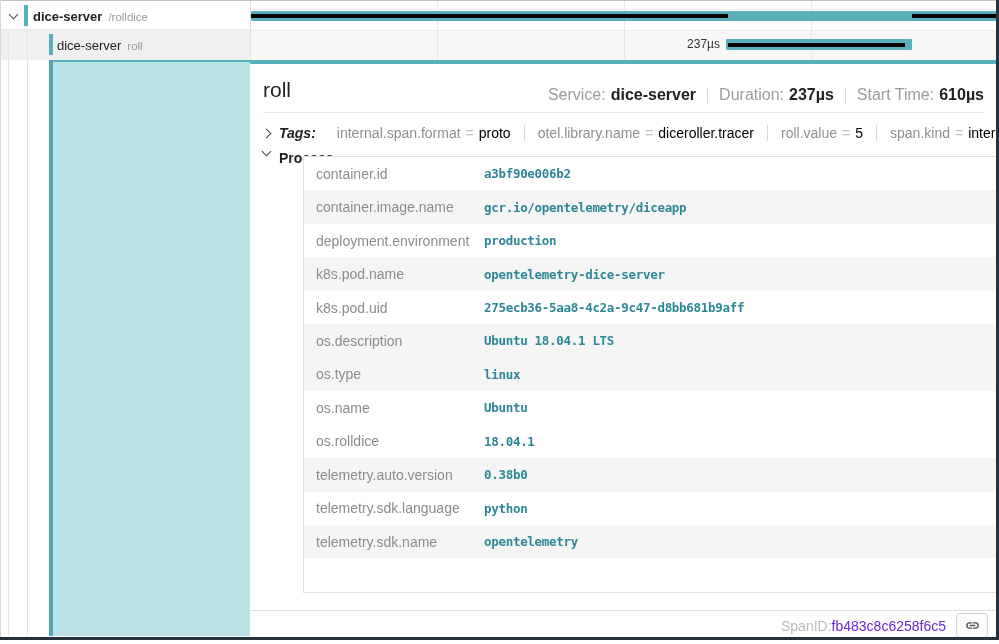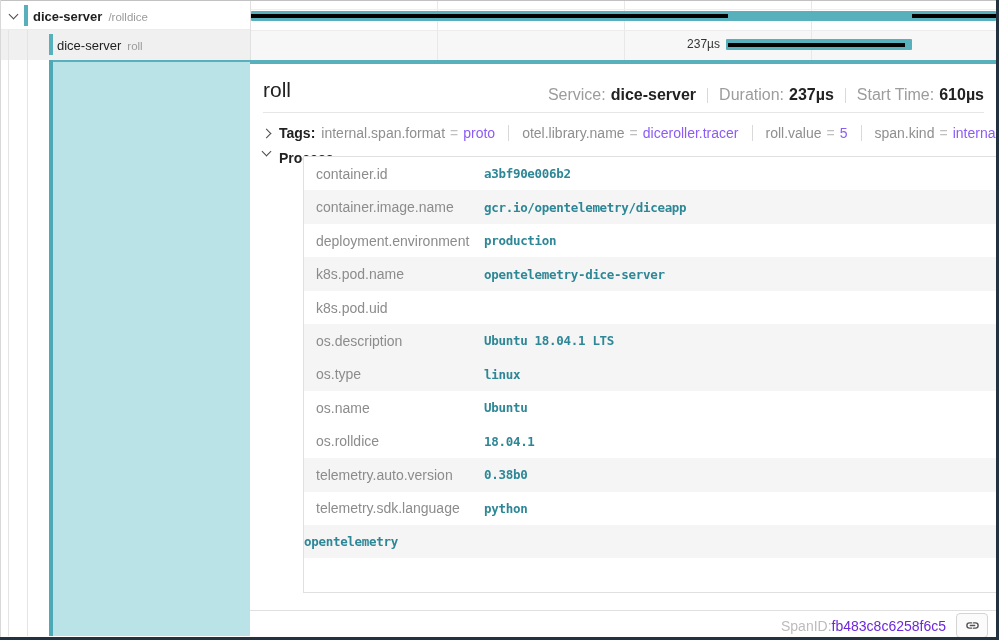--- a/index.html
+++ b/index.html
@@ -51,24 +51,24 @@
   .panel { position:absolute; left:250px; top:60px; width:747px; height:576px; background:#fff; border-top:4px solid #57b0bc; }
   .panel-title { position:absolute; left:13px; top:14px; font-size:21px; color:#222; font-weight:normal; }
   .overview { position:absolute; right:13px; top:22px; display:flex; align-items:center; font-size:16px; }
   .ov-label { color:#9c9c9c; margin-right:5px; }
   .ov-value { color:#222; font-weight:bold; }
   .vsep { width:1px; height:15px; background:#d9d9d9; margin:0 11px; }
   .hrule { position:absolute; left:13px; right:13px; top:48px; height:1px; background:#e6e6e6; }
 
   .tags-row { position:absolute; left:13px; top:57px; height:24px; display:flex; align-items:center; font-size:14px; cursor:pointer; }
   .sec-header { font-weight:bold; color:#222; font-size:14px; }
-  .tags-row .sec-header { margin:0 6px 0 9px; }
+  .tags-row .sec-header { margin:0 21px 0 9px;font-style:italic; }
   .tag-key { color:#8f8f8f; }
   .tag-eq  { color:#c0c0c0; margin:0 5px; }
-  .tag-val { color:#8b5cf6; }
+  .tag-val { color:#000000; }
   .tag-sep { width:1px; height:16px; background:#d9d9d9; margin:0 13px; }
 
   .process-row { position:absolute; left:13px; top:86px; height:22px; display:flex; align-items:flex-start; cursor:pointer; }
   .process-row .sec-header { margin-left:9px; }
 
   .ptable { position:absolute; left:13px; top:92px; width:727px; height:437px; border:1px solid #e0e0e0; background:#fff; overflow:hidden;margin-left:40px; }
   .prow { display:flex; align-items:center; height:33.46px; background:#fff; }
   .prow.alt { background:#f5f5f5; }
   .pkey { width:180px; padding-left:12px; font-size:14px; color:#8c8c8c; flex-shrink:0; }
   .pval { font-family:"DejaVu Sans Mono", monospace; font-size:12.5px; font-weight:bold; color:#2d8796; letter-spacing:-0.3px; }
@@ -184,20 +184,21 @@
       <div class="prow">
           <div class="pkey">deployment.environment</div>
           <div class="pval">production</div>
         </div>
       <div class="prow alt">
           <div class="pkey">k8s.pod.name</div>
           <div class="pval">opentelemetry-dice-server</div>
         </div>
       <div class="prow">
           <div class="pkey">k8s.pod.uid</div>
+          <div class="pval">275ecb36-5aa8-4c2a-9c47-d8bb681b9aff</div>
         </div>
       <div class="prow alt">
           <div class="pkey">os.description</div>
           <div class="pval">Ubuntu 18.04.1 LTS</div>
         </div>
       <div class="prow alt">
           <div class="pkey">os.type</div>
           <div class="pval">linux</div>
         </div>
       <div class="prow">
@@ -210,20 +211,21 @@
         </div>
       <div class="prow alt">
           <div class="pkey">telemetry.auto.version</div>
           <div class="pval">0.38b0</div>
         </div>
       <div class="prow">
           <div class="pkey">telemetry.sdk.language</div>
           <div class="pval">python</div>
         </div>
       <div class="prow alt">
+          <div class="pkey">telemetry.sdk.name</div>
           <div class="pval">opentelemetry</div>
         </div>
     </div>
 
     <div class="panel-footer">
       <span class="spanid-label">SpanID:</span>
       <span class="spanid-value">fb483c8c6258f6c5</span>
       <span class="link-btn">
         <svg width="15" height="15" viewBox="0 0 24 24" fill="none" stroke="#545454" stroke-width="2.2" stroke-linecap="round">
           <path d="M8.5 12h7"></path>

